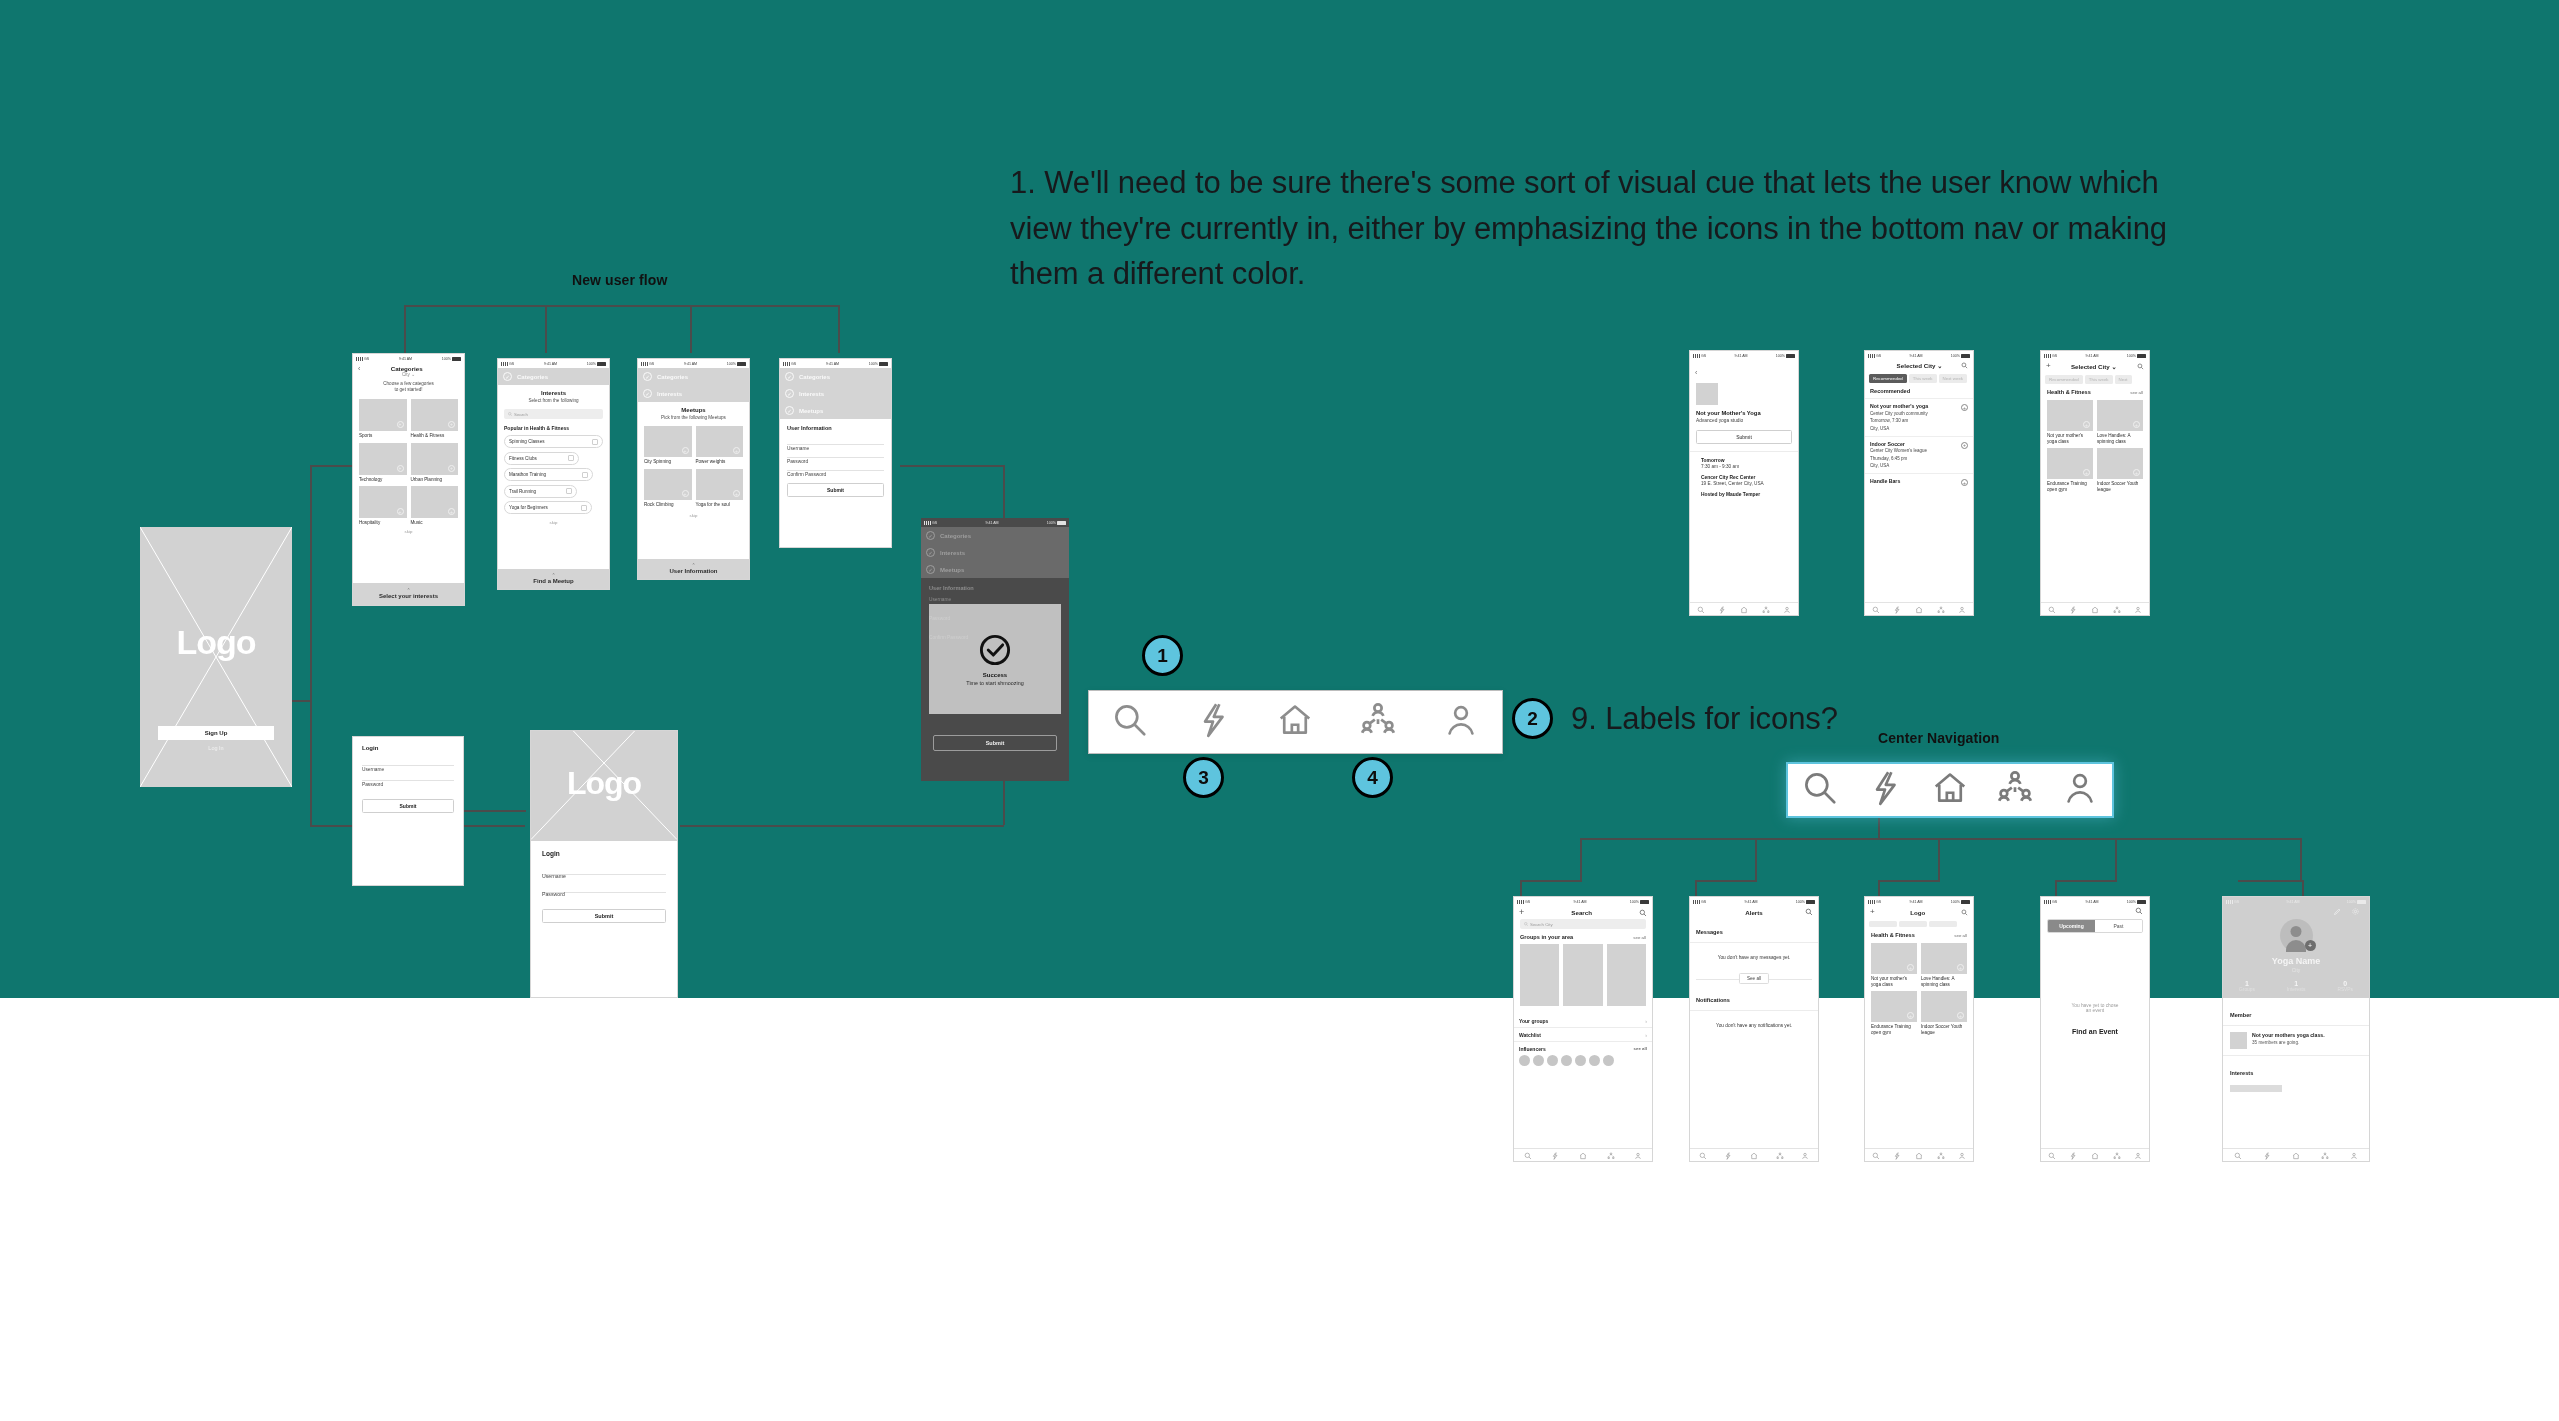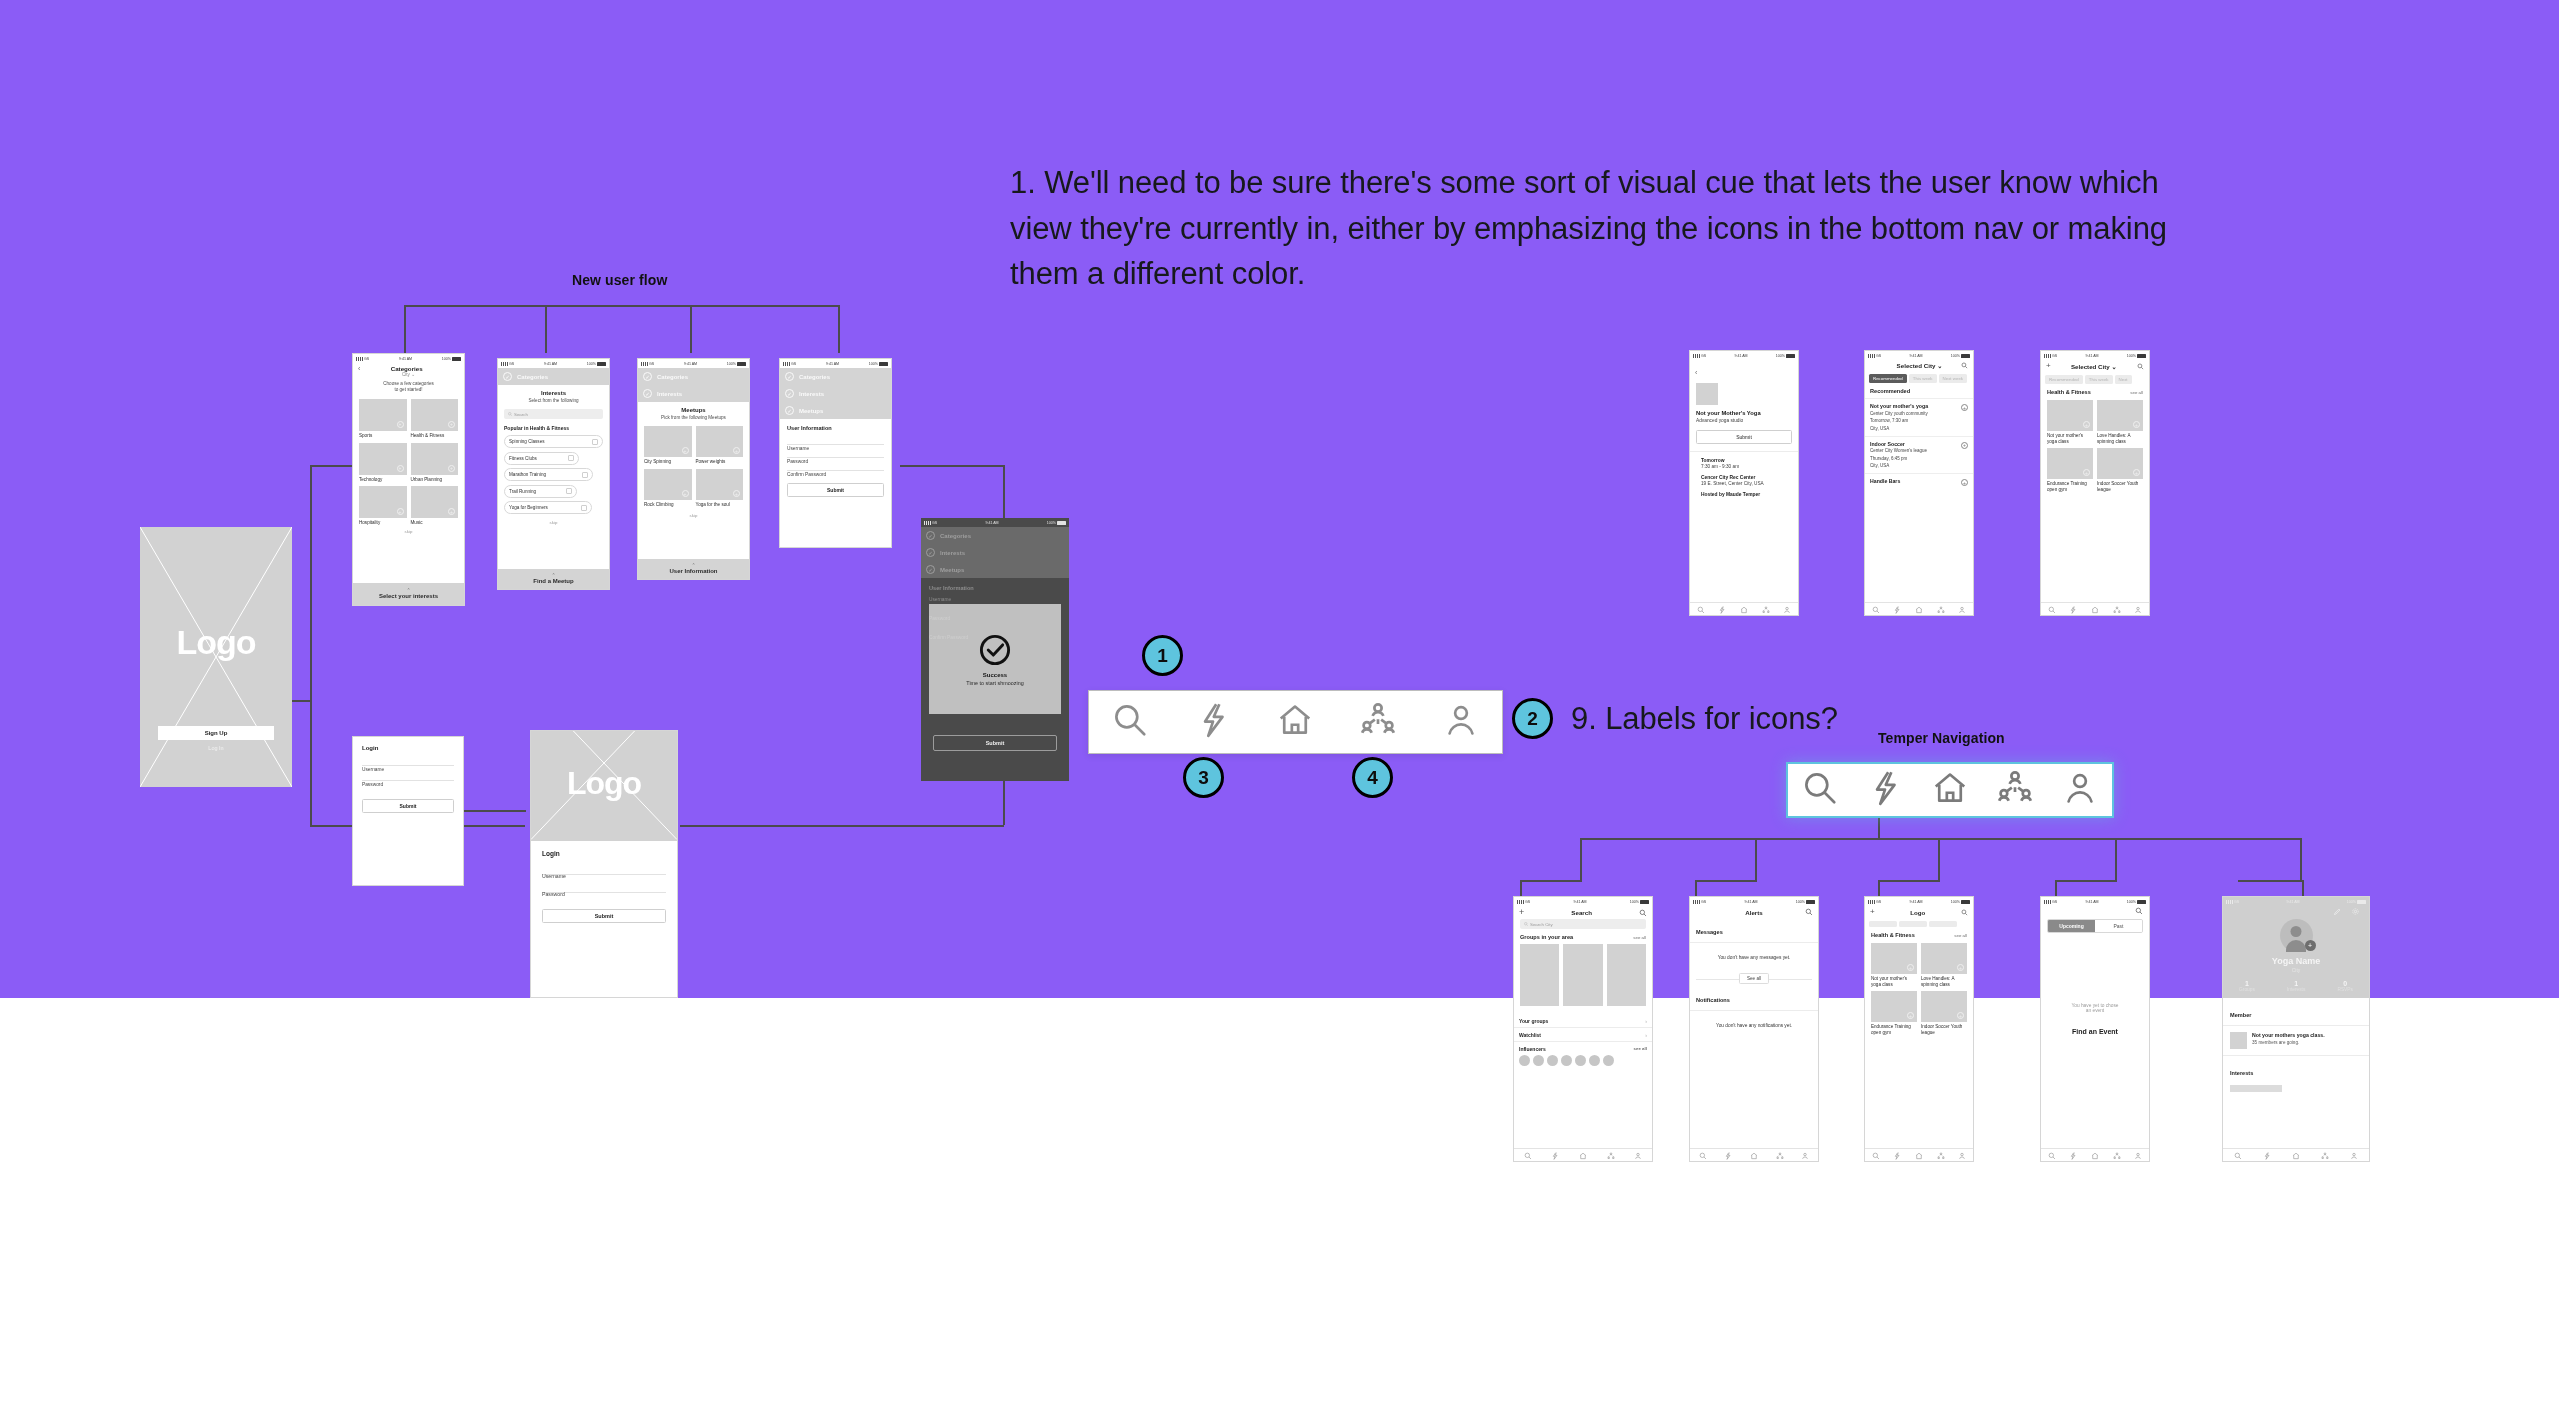--- a/index.html
+++ b/index.html
@@ -2,21 +2,21 @@
 <html><head>
 <meta charset="utf-8">
 <style>
   * { box-sizing: border-box; margin: 0; padding: 0; }
   html, body {
     width: 2559px; height: 1421px;
     background: #ffffff;
     font-family: "Liberation Sans", sans-serif;
     overflow: hidden;
   }
-  #canvas { position: relative; width: 2559px; height: 998px; background:#8b5cf6; }
+  #canvas { position: relative; width: 2559px; height: 998px; background:#0f766e; }
 
   
   .note { position: absolute; color: #17191c; font-size: 31px; line-height: 1.47; font-weight: 400; letter-spacing: -0.1px; }
   .note-1 { left: 1010px; top: 160px; width: 1160px; }
   .note-2 { left: 1571px; top: 696px; font-size: 31px; }
   .note-3 { left: 1012px; top: 900px; width: 470px; }
   .note-4 { left: 1012px; top: 1075px; width: 490px; }
 
   
   .callout {
@@ -105,21 +105,21 @@
 
   <div class="note note-1">1. We'll need to be sure there's some sort of visual cue that lets the user know which view they're currently in, either by emphasizing the icons in the bottom nav or making them a different color.</div>
   <div class="note note-2">9. Labels for icons?</div>
 
   <div class="callout" style="left:1142px; top:635px;">1</div>
   <div class="callout" style="left:1512px; top:698px;">2</div>
   <div class="callout" style="left:1183px; top:757px;">3</div>
   <div class="callout" style="left:1352px; top:757px;">4</div>
 
   <div class="flow-label" style="left:572px; top:272px;">New user flow</div>
-  <div class="flow-label" style="left:1878px; top:730px;">Temper Navigation</div>
+  <div class="flow-label" style="left:1878px; top:730px;">Center Navigation</div>
 
   <div class="ln lnh" style="left:404px; top:305px; width:434px;"></div>
   <div class="ln lnv" style="left:404px; top:305px; height:48px;"></div>
   <div class="ln lnv" style="left:545px; top:305px; height:48px;"></div>
   <div class="ln lnv" style="left:690px; top:305px; height:48px;"></div>
   <div class="ln lnv" style="left:838px; top:305px; height:48px;"></div>
 
   <div class="ln lnv" style="left:310px; top:465px; height:360px;"></div>
   <div class="ln lnh" style="left:215px; top:700px; width:96px;"></div>
   <div class="ln lnh" style="left:310px; top:465px; width:44px;"></div>

